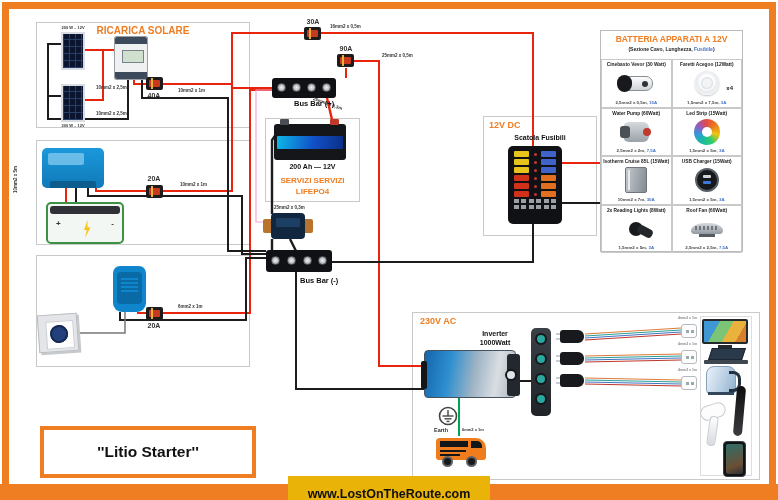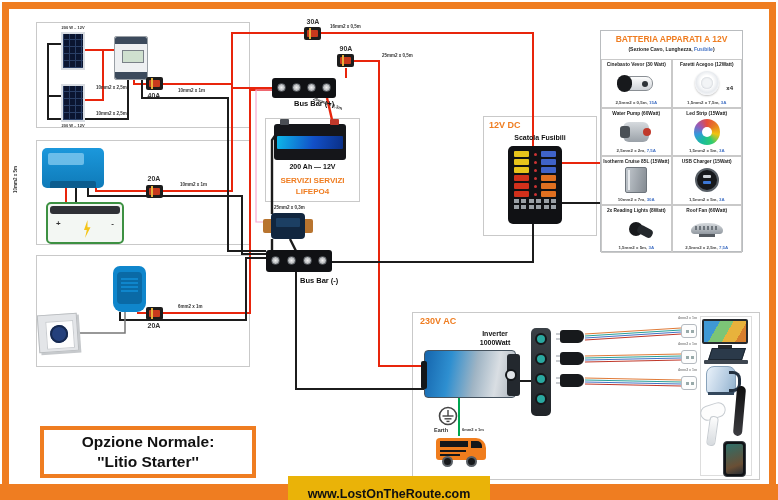--- a/index.html
+++ b/index.html
@@ -196,20 +196,21 @@
         <line x1="585" y1="362" x2="681" y2="360" stroke="#c0392b" stroke-width="1.2"></line>
     </g>
     <g>
       <line x1="585" y1="378" x2="681" y2="380" stroke="#e07b39" stroke-width="1.2"></line>
         <line x1="585" y1="380" x2="681" y2="382" stroke="#2aa198" stroke-width="1.2"></line>
       <line x1="585" y1="382" x2="681" y2="384" stroke="#4472c4" stroke-width="1.2"></line>
         <line x1="585" y1="384" x2="681" y2="386" stroke="#c0392b" stroke-width="1.2"></line>
     </g>
   </svg>
 
+  <span class="t tc orange sectitle" style="left:36px;top:25px;width:214px;">RICARICA SOLARE</span>
   <span class="t tiny" style="left:54px;top:26px;width:38px;text-align:center;font-size:4px;">200 W – 12V</span>
   <div class="panel" style="left:61px;top:32px;"></div>
   <div class="panel" style="left:61px;top:84px;"></div>
   <span class="t tiny" style="left:54px;top:124px;width:38px;text-align:center;font-size:4px;">200 W – 12V</span>
   <div class="mppt">
       <span class="term"></span>
     </div>
   <div class="fuse" style="left:146px;top:77px;"></div>
   <span class="t tc" style="left:141px;top:92px;width:26px;font-size:7px;">40A</span>
   <span class="t tiny" style="left:96px;top:86px;">10mm2 x 2,5m</span>
@@ -430,21 +431,20 @@
   <span class="t" style="left:462px;top:428px;font-size:4px;">6mm2 x 1m</span>
   <div class="vanbody"></div>
   <div class="vanwin"></div>
     <div class="vancabwin"></div>
   <div class="vanstripe"></div>
     <div class="vanstripe" style="top:454px;width:20px;"></div>
   <div class="wheel" style="left:442px;top:456px;"></div>
     <div class="wheel" style="left:466px;top:456px;"></div>
 
   <div class="optbox">
-    <span class="optline">Opzione Normale:</span>
     <span class="optline">''Litio Starter''</span>
   </div>
 
   <div class="frame"></div>
   <div class="footerbar"></div>
   <div class="footertab">www.LostOnTheRoute.com</div>
 
 </div>
 
 </body></html>

